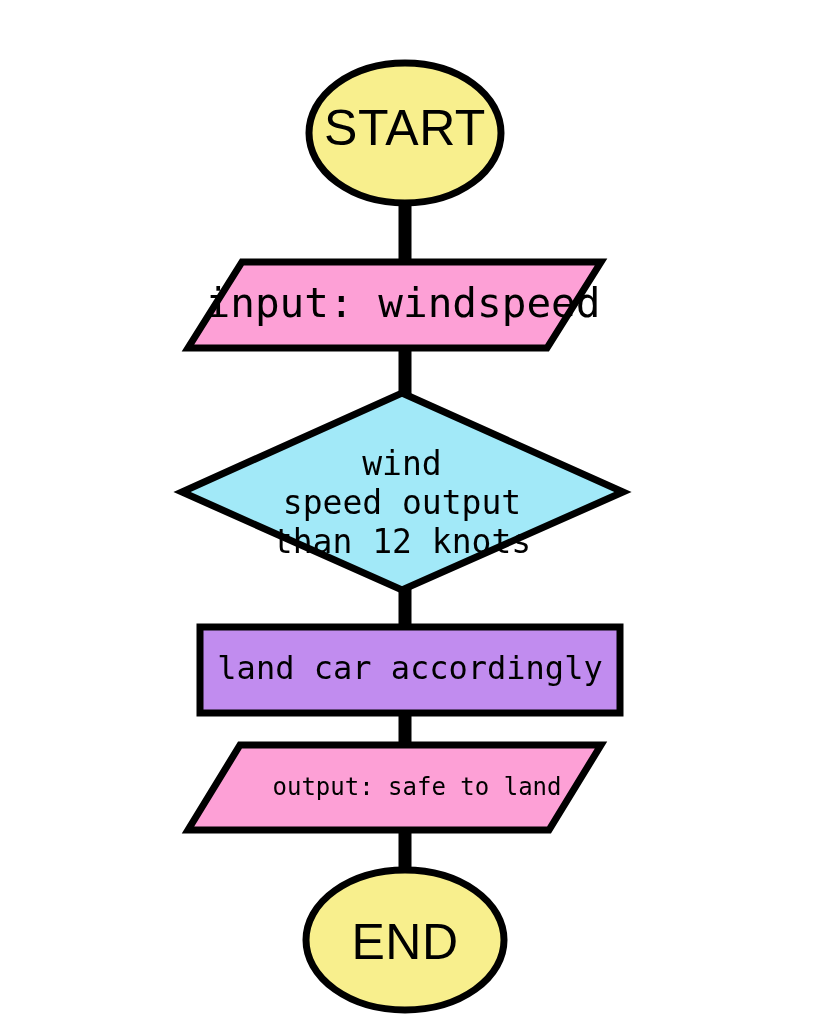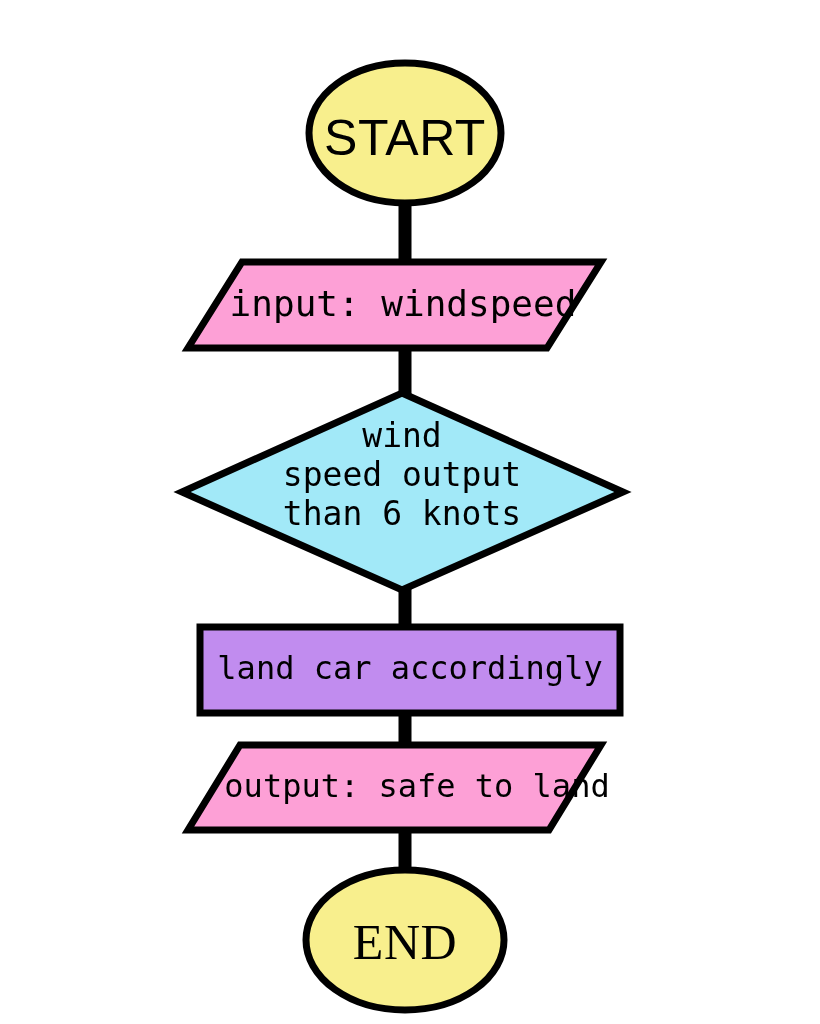--- a/index.html
+++ b/index.html
@@ -23,24 +23,24 @@
     white-space: nowrap;
     color: #000000;
     text-align: center;
     line-height: 1.1;
   }
   .label.terminator {
     font-family: "Liberation Sans", "DejaVu Sans", sans-serif;
     font-size: 50px;
     letter-spacing: 0.5px;
   }
-  .label.io-1      { font-size: 36px; }
-  .label.decision  { font-size: 33px; line-height: 39px; }
+  .label.io-1      { font-size: 41px; }
+  .label.decision  { font-size: 33px; line-height: 39px; margin-top: 28px; }
   .label.process   { font-size: 32px; }
-  .label.io-2      { font-size: 32px; }
+  .label.io-2      { font-size: 24px; }
 </style>
 </head>
 <body>
 
 <div class="stage">
 
   <svg width="820" height="1024" viewBox="0 0 820 1024">
 
     <line class="connector" x1="405" y1="133" x2="405" y2="940"></line>
 
@@ -50,29 +50,29 @@
 
     <polygon class="shape" points="402,393 623,492 402,590 182,492" fill="#A2E9F8"></polygon>
 
     <rect class="shape" x="200" y="627" width="420" height="86" fill="#C18CEF"></rect>
 
     <polygon class="shape" points="240,745 601,745 549,830 188,830" fill="#FDA0D6"></polygon>
 
     <ellipse class="shape" cx="405" cy="940" rx="99" ry="70" fill="#F8EF8D"></ellipse>
   </svg>
 
-  <div class="label terminator" style="left:405px; top:138px;">START</div>
+  <div class="label terminator" style="left:405px; top:128px;">START</div>
 
   <div class="label io-1" style="left:403px; top:304px;">input: windspeed</div>
 
   <div class="label decision" style="left:402px; top:474px;">
     <div>wind</div>
     <div>speed output</div>
-    <div>than 6 knots</div>
+    <div>than 12 knots</div>
   </div>
 
   <div class="label process" style="left:410px; top:669px;">land car accordingly</div>
 
   <div class="label io-2" style="left:417px; top:787px;">output: safe to land</div>
 
-  <div class="label terminator" style="left:405px; top:942px;font-family:Liberation Serif, serif;">END</div>
+  <div class="label terminator" style="left:405px; top:942px;">END</div>
 
 </div>
 
 </body></html>

